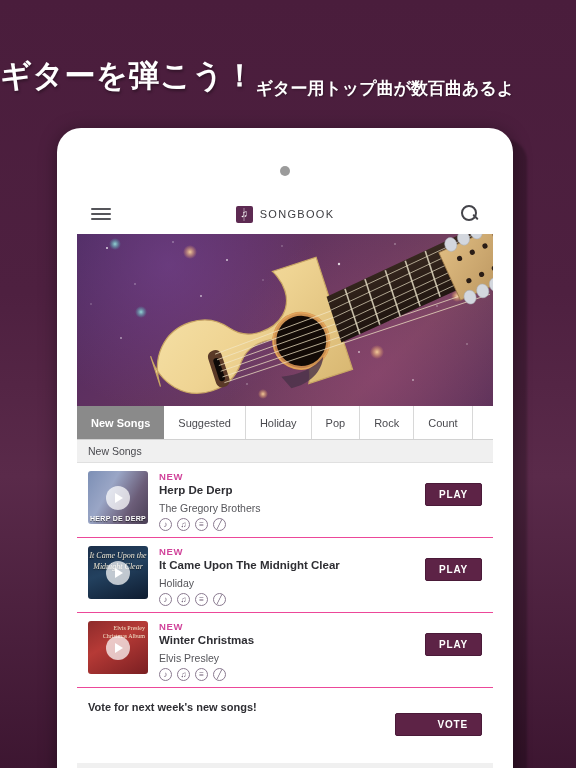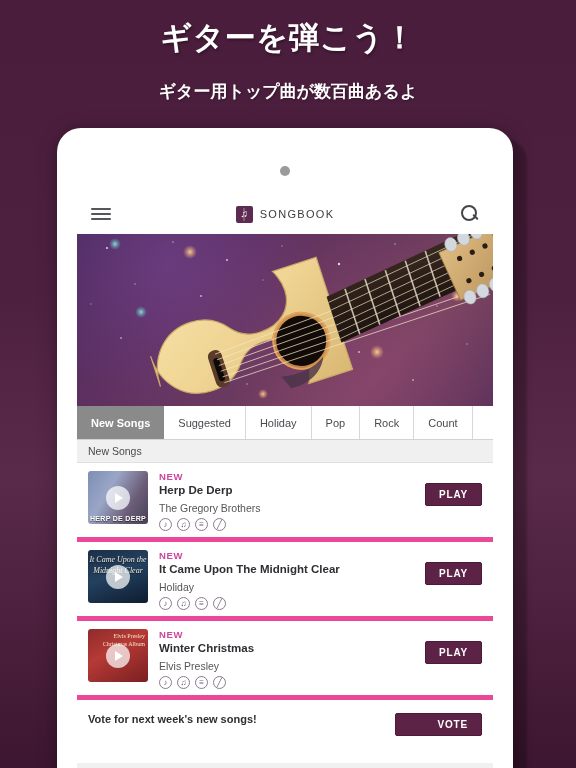--- a/index.html
+++ b/index.html
@@ -5,22 +5,22 @@
   * { margin:0; padding:0; box-sizing:border-box; }
   html,body { width:576px; height:768px; overflow:hidden; }
   body {
     font-family:"Liberation Sans", sans-serif;
     background:linear-gradient(180deg,#4a1d3c 0%,#4e2040 38%,#5a2a4a 62%,#3d1631 100%);
     position:relative;
   }
 
   
   .headline-wrap { position:absolute; top:0; left:0; right:0; height:120px;
-    display:flex; flex-direction:column; align-items:center; justify-content:flex-start;
-    padding-top:20px; }
+    display:flex; flex-direction:row; align-items:center; justify-content:flex-start;
+    padding-top:32px; }
   .headline { color:#ffffff; font-size:31px; font-weight:bold; letter-spacing:.5px;
     text-shadow:1px 2px 3px rgba(0,0,0,.35); line-height:1.15; }
   .subheadline { color:#ffffff; font-size:17px; font-weight:bold; margin-top:24px;
     text-shadow:1px 1px 2px rgba(0,0,0,.3); }
 
   
   .tablet-shadow { position:absolute; left:62px; top:132px; width:456px; height:700px;
     border-radius:22px 22px 0 0;
     background:rgba(0,0,0,.22);
     transform:translate(9px,7px);
@@ -73,21 +73,21 @@
     border-right:1px solid #d8d8d8; cursor:pointer; background:#fff; }
   .tab.active { background:#8a8a8a; color:#ffffff; font-weight:bold; border-right:none; }
 
   
   .section-head { height:23px; background:#f0f0f0; display:flex; align-items:center;
     padding:0 11px; font-size:10.5px; color:#4a4a4f;
     border-bottom:1px solid #e0e0e0; }
 
   .list { background:#fff; }
   .row { display:flex; align-items:flex-start; padding:8px 11px 6px 11px;
-    border-bottom:5px solid #ec4899; margin:0 0 0 0; position:relative; }
+    border-bottom:1px solid #ec4899; margin:0 0 0 0; position:relative; }
   .row:last-child { border-bottom:none; }
   .thumb { width:60px; height:53px; border-radius:3px; flex:0 0 60px; position:relative;
     overflow:hidden; background:#333; }
   .thumb .ply { position:absolute; left:50%; top:50%; transform:translate(-50%,-50%);
     width:24px; height:24px; border-radius:50%; background:rgba(255,255,255,.72);
     display:flex; align-items:center; justify-content:center; }
   .thumb .ply::after { content:""; width:0; height:0; margin-left:2px;
     border-left:8px solid #ffffff; border-top:5px solid transparent;
     border-bottom:5px solid transparent; }
   .meta { flex:1; padding-left:11px; min-width:0; }
@@ -98,21 +98,21 @@
   .icon-row { display:flex; gap:5px; margin-top:4px; }
   .mini { width:13px; height:13px; border-radius:50%; border:1px solid #8a7a90;
     color:#6b5a72; font-size:8px; display:flex; align-items:center; justify-content:center;
     line-height:1; }
   .btn { background:#5d2346; color:#ffffff; font-size:10px; font-weight:bold;
     letter-spacing:.8px; border:1px solid #4a1a38; border-radius:2px;
     padding:5px 13px; cursor:pointer; margin-top:12px; flex:0 0 auto; }
   .vote-row { display:flex; align-items:flex-start; padding:13px 11px; background:#fff;
     border-bottom:none; }
   .vote-text { font-size:11px; font-weight:bold; color:#2e2e33; flex:1; }
-  .vote-row .btn { margin-top:0;padding-left:42px; }
+  .vote-row .btn { margin-top:12px;padding-left:42px; }
   .spacer { height:14px; background:#fff; }
 
   
   .tb1 { background:linear-gradient(120deg,#7c8fb5 0%,#9aa6c6 35%,#6b5d78 70%,#4a3f55 100%); }
   .tb2 { background:linear-gradient(160deg,#1b2f4a 0%,#23415f 45%,#0e1c30 100%); }
   .tb3 { background:linear-gradient(150deg,#8e2b2b 0%,#b63a36 40%,#7a1f22 100%); }
   .tb-label { position:absolute; left:0; right:0; bottom:2px; text-align:center;
     font-size:7px; font-weight:bold; color:#fff; letter-spacing:.3px;
     text-shadow:0 1px 1px rgba(0,0,0,.6); }
   .tb-script { position:absolute; left:0; right:0; top:5px; text-align:center;

